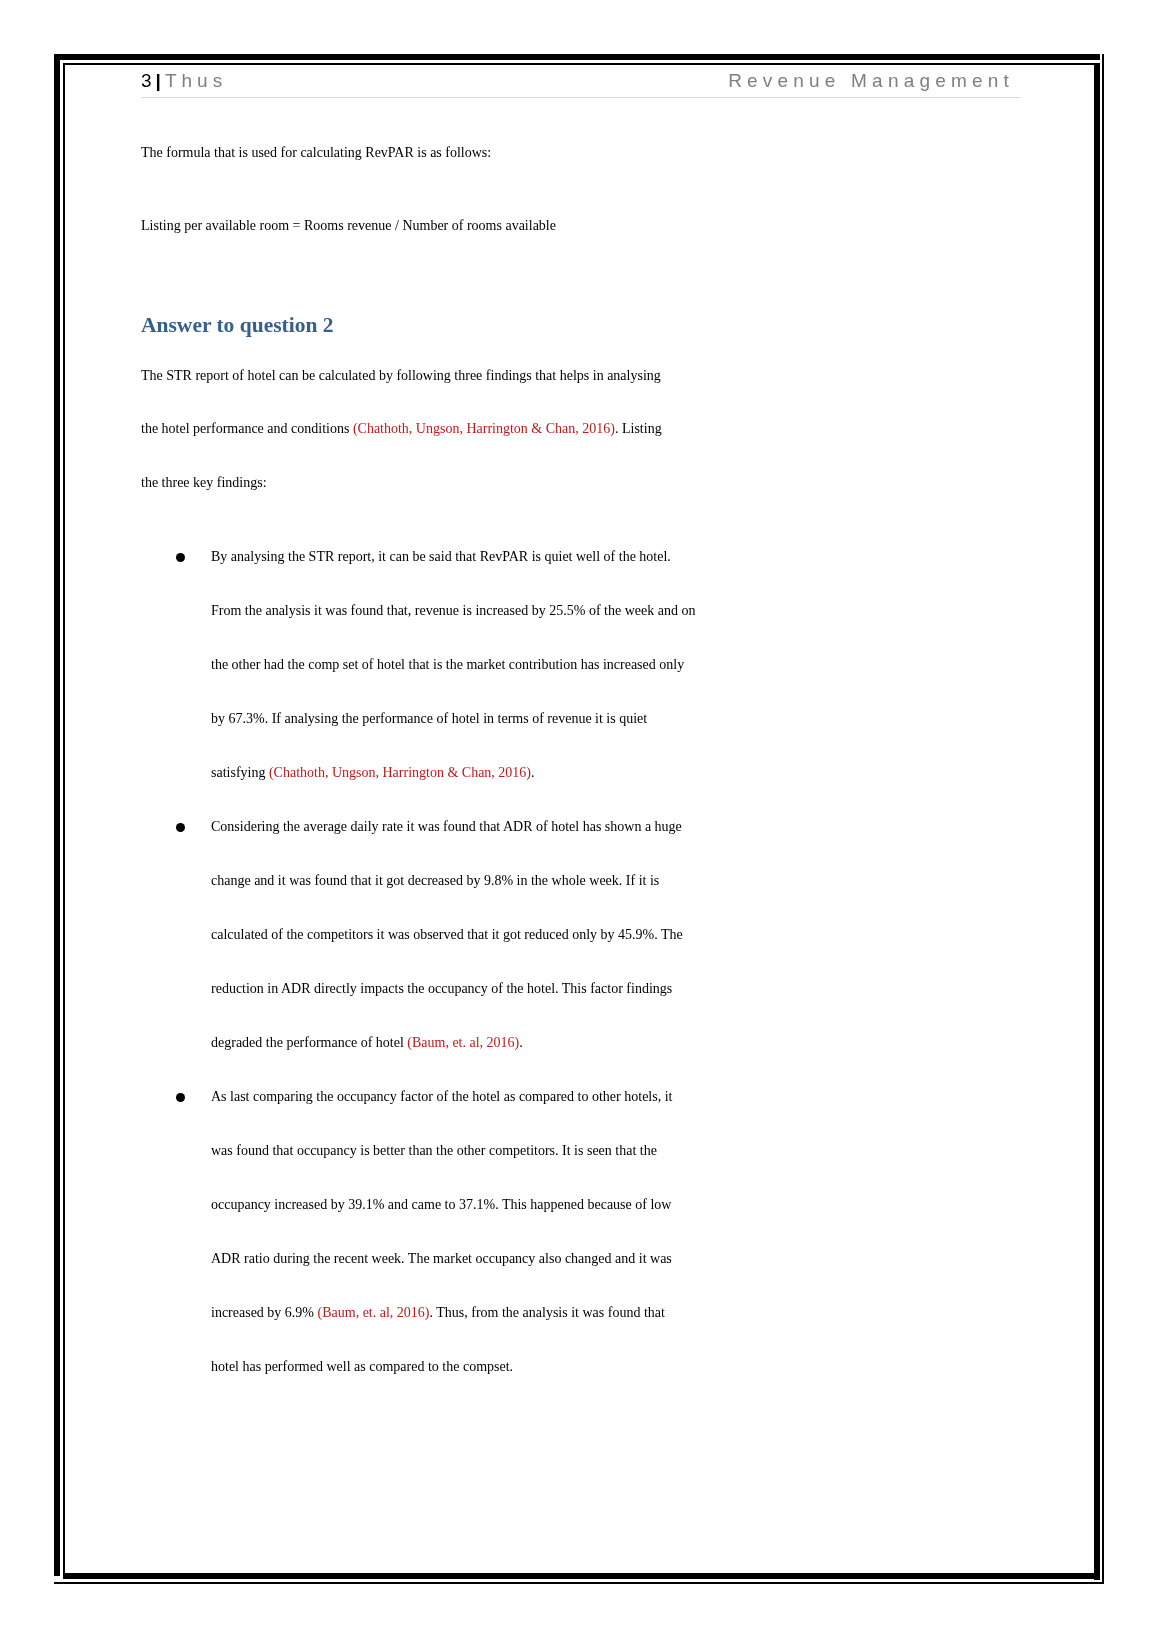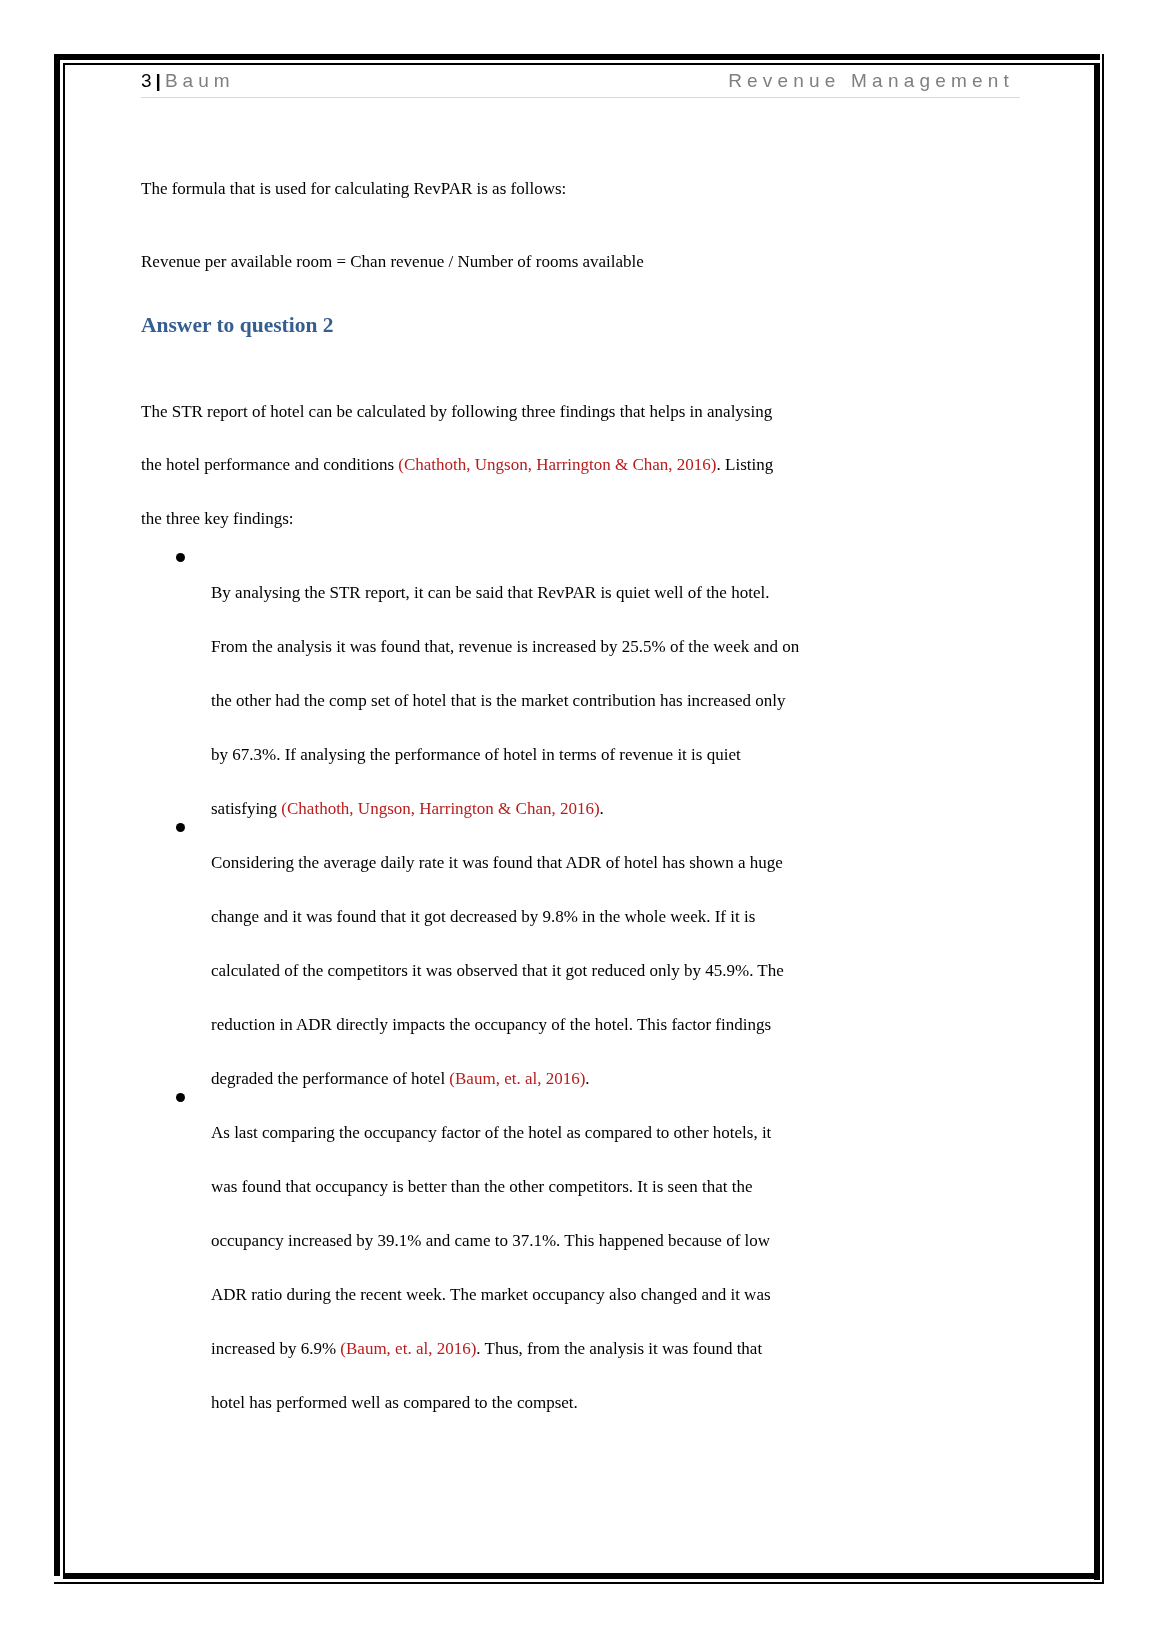--- a/index.html
+++ b/index.html
@@ -14,49 +14,49 @@
   .b-thin-bottom{position:absolute;left:54px;top:1582px;width:1050px;height:2px;background:#000;}
 
   .hdr{position:absolute;left:141px;top:70px;width:879px;height:26px;font-family:"Liberation Sans",sans-serif;font-size:19px;}
   .hdr-left{position:absolute;left:0;top:0;white-space:nowrap;}
   .pnum{color:#000;}
   .pipe{font-weight:bold;color:#000;margin:0 4px 0 4px;}
   .pword{color:#7f7f7f;letter-spacing:5px;}
   .hdr-right{position:absolute;right:6px;top:0;color:#7f7f7f;letter-spacing:5.2px;white-space:nowrap;}
   .hdr-rule{position:absolute;left:141px;top:97px;width:879px;height:1px;background:#d9d9d9;}
 
-  .line{position:absolute;white-space:nowrap;font-size:17px;line-height:26px;margin-top:36px;}
+  .line{position:absolute;white-space:nowrap;font-size:14px;line-height:26px;}
   .p{left:141px;}
   .bl{left:211px;text-align:right;}
   .cite{color:#b91c1c;}
   .heading{position:absolute;left:141px;white-space:nowrap;font-size:21.5px;font-weight:bold;color:#365f91;line-height:26px;}
   .bullet{position:absolute;left:176px;width:9px;height:9px;border-radius:50%;background:#000;}
 </style>
 </head>
 <body>
 
 <div class="b-thick-top"></div>
 <div class="b-thick-left"></div>
 <div class="b-thin-top"></div>
 <div class="b-thin-left"></div>
 <div class="b-thick-right"></div>
 <div class="b-thick-bottom"></div>
 <div class="b-thin-right"></div>
 <div class="b-thin-bottom"></div>
 
 <div class="hdr">
   <div class="hdr-left">
-    <span class="pnum">3</span><span class="pipe">|</span><span class="pword">Baum</span>
+    <span class="pnum">3</span><span class="pipe">|</span><span class="pword">Thus</span>
   </div>
   <div class="hdr-right">Revenue Management</div>
 </div>
 <div class="hdr-rule"></div>
 
 <div class="line p" style="top:140px">The formula that is used for calculating RevPAR is as follows:</div>
-<div class="line p" style="top:213px">Revenue per available room = Chan revenue / Number of rooms available</div>
+<div class="line p" style="top:213px">Listing per available room = Rooms revenue / Number of rooms available</div>
 
 <div class="heading" style="top:312px">Answer to question 2</div>
 
 <div class="line p" style="top:363px">The STR report of hotel can be calculated by following three findings that helps in analysing</div>
 <div class="line p" style="top:416px"><span>the hotel performance and conditions </span><span class="cite">(Chathoth,  Ungson, Harrington &amp; Chan, 2016)</span><span>. Listing</span></div>
 <div class="line p" style="top:470px">the three key findings:</div>
 
 <div class="bullet" style="top:553px"></div>
 <div class="line bl" style="top:544px">By analysing the STR report, it can be said that RevPAR is quiet well of the hotel.</div>
 <div class="line bl" style="top:598px">From the analysis it was found that, revenue is increased by 25.5% of the week and on</div>

